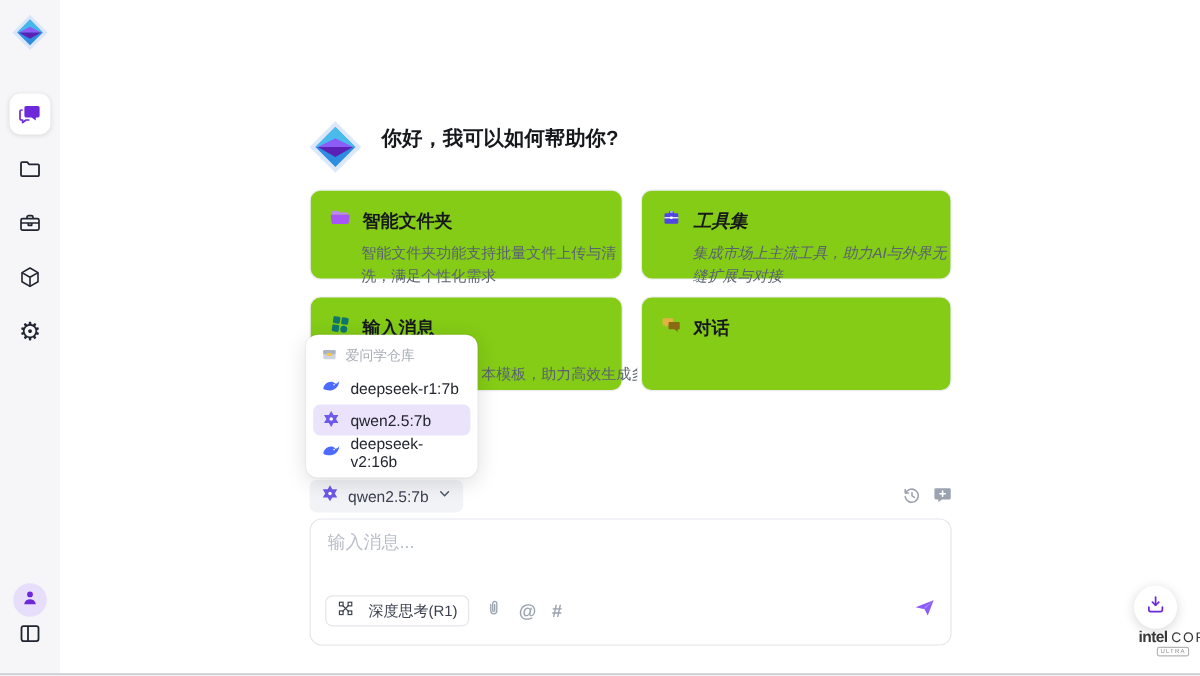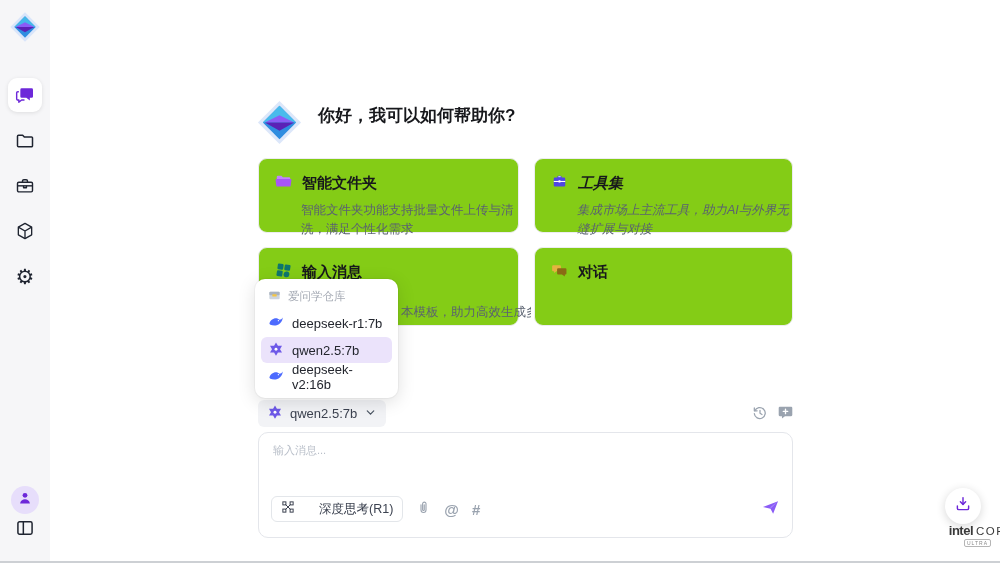--- a/index.html
+++ b/index.html
@@ -49,24 +49,24 @@
                 display:flex; align-items:center; gap:7px; padding:0 9px; cursor:pointer; }
   .model-pill .label { font-size:13px; color:#3c4250; }
   .row-icon { position:absolute; cursor:pointer; }
   .history-btn { left:752px; top:405px; }
   .newchat-btn { left:777px; top:404px; }
 
   
   .composer { position:absolute; left:258px; top:432px; width:535px; height:106px; background:#fff;
               border:1px solid #e4e6eb; border-radius:10px; }
   .composer textarea { position:absolute; left:14px; top:10px; width:500px; height:44px; border:none; outline:none;
-              resize:none; font-family:inherit; font-size:11px; color:#4c1d95; background:transparent; }
+              resize:none; font-family:inherit; font-size:15px; color:#4c1d95; background:transparent; }
   .composer textarea::placeholder { color:#b9bfc9; }
   .composer-bar { position:absolute; left:12px; right:12px; top:62px; height:28px; display:flex; align-items:center; }
-  .deep-pill { display:flex; align-items:center; gap:24px; height:26px; padding:0 9px; border:1px solid #e3e6ea;
+  .deep-pill { display:flex; align-items:center; gap:12px; height:26px; padding:0 9px; border:1px solid #e3e6ea;
                border-radius:6px; background:#fff; cursor:pointer; }
   .deep-pill .label { font-size:12.5px; color:#3c4250; }
   .bar-icon { margin-left:13px; cursor:pointer; display:flex; align-items:center; }
   .glyph-icon { font-size:15px; color:#9aa3af; font-weight:bold; }
   .send-btn { margin-left:auto; cursor:pointer; display:flex; align-items:center; }
 
   
   .fab { position:absolute; left:945px; top:488px; width:36px; height:36px; border-radius:50%; background:#fff;
          box-shadow:0 2px 10px rgba(0,0,0,.16); display:flex; align-items:center; justify-content:center; cursor:pointer; z-index:5;}
   .intel { position:absolute; left:924px; top:523px; width:72px; text-align:center; color:#3a3a3a; }

